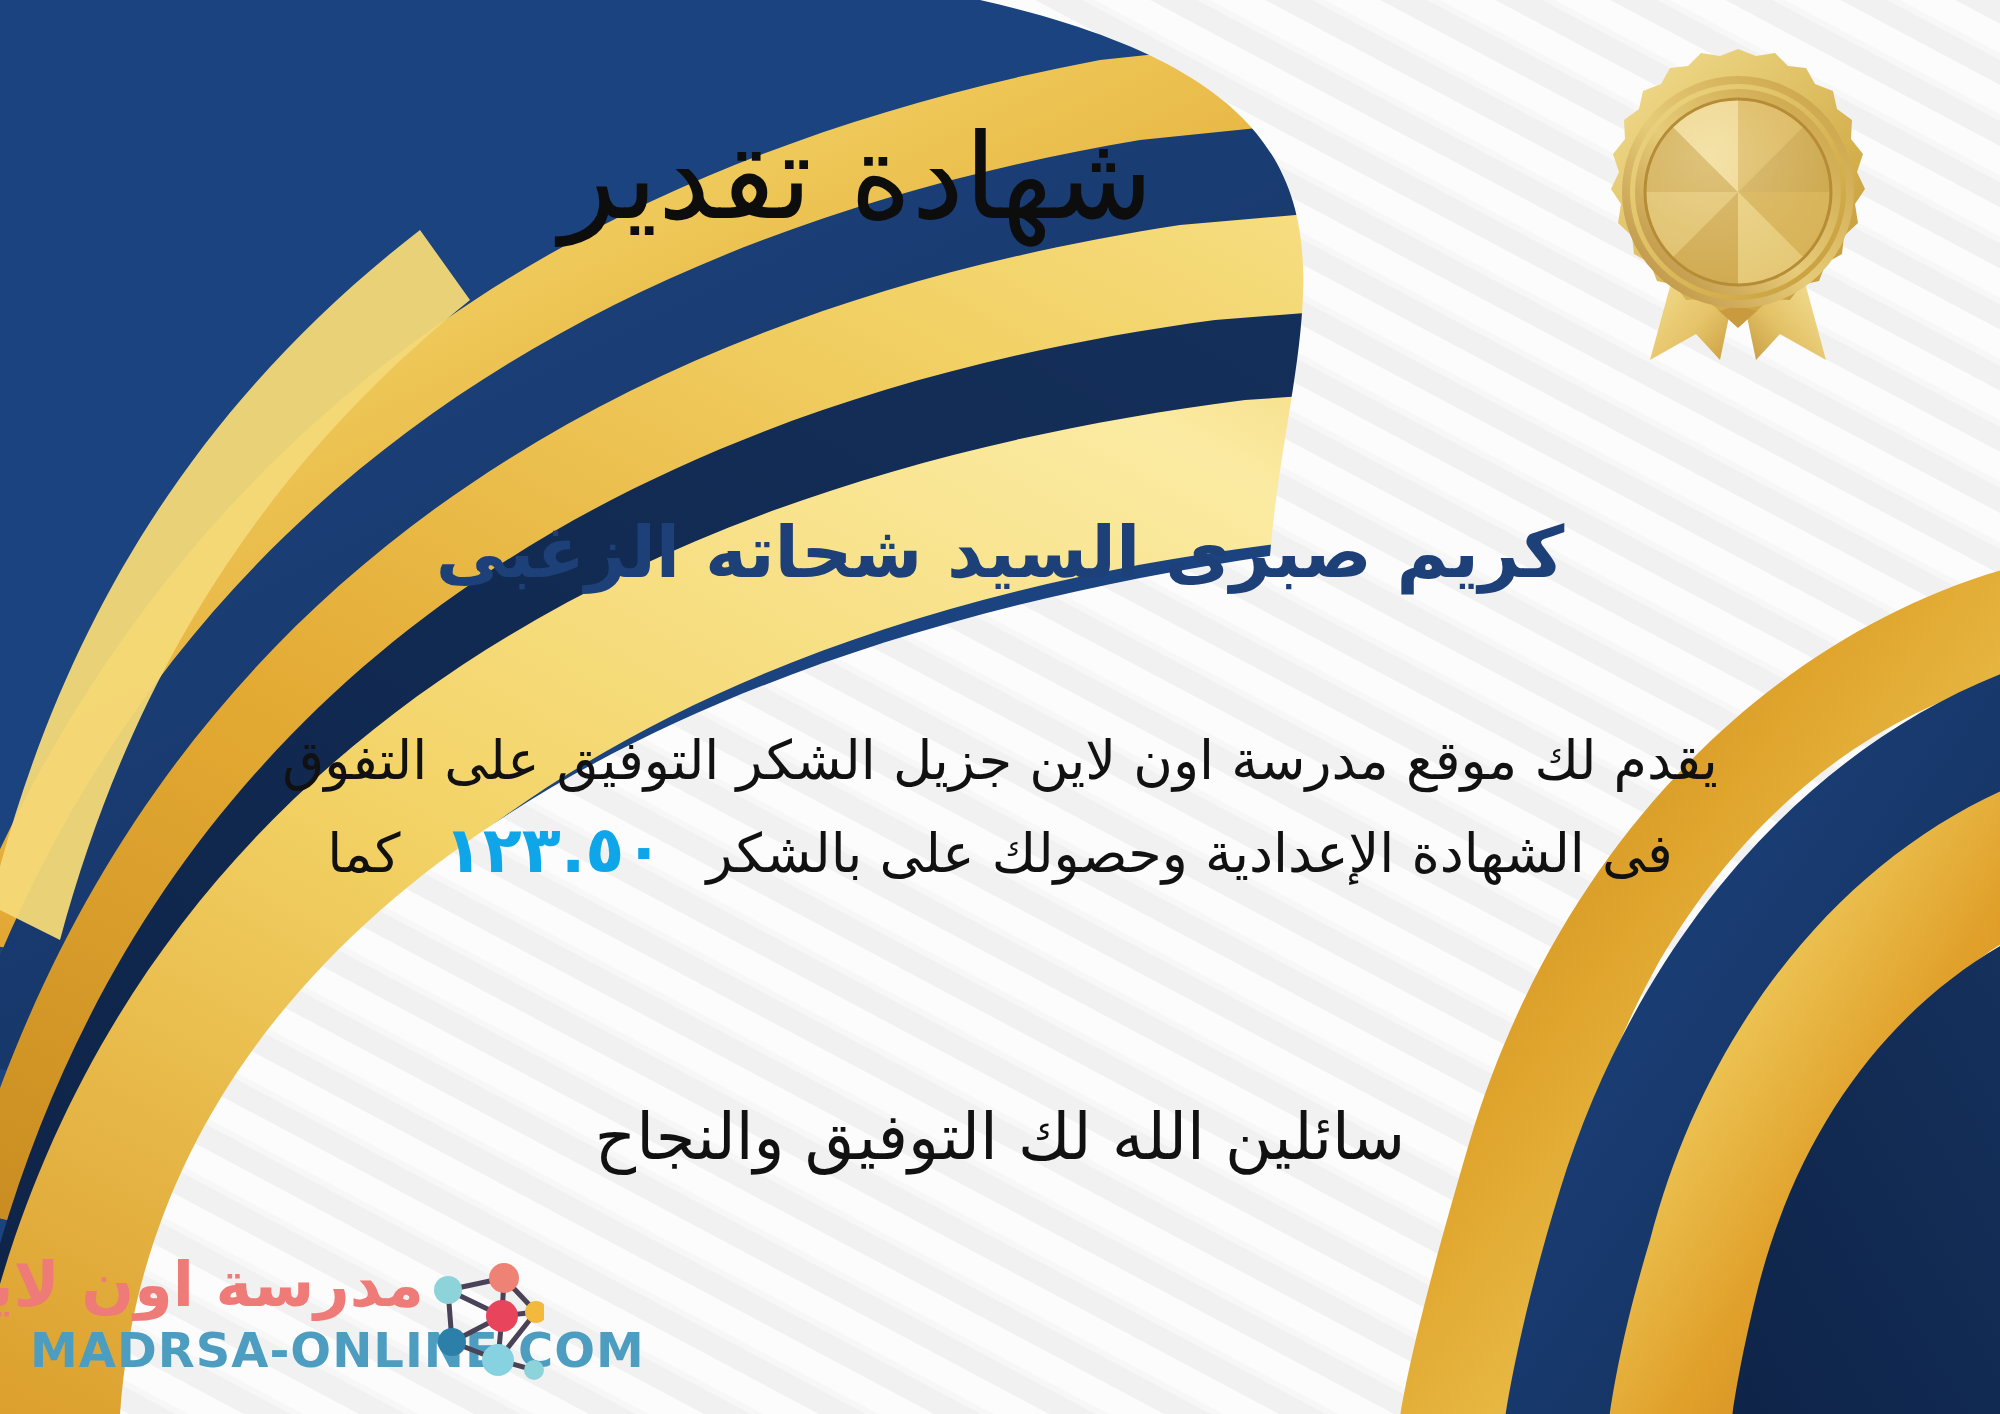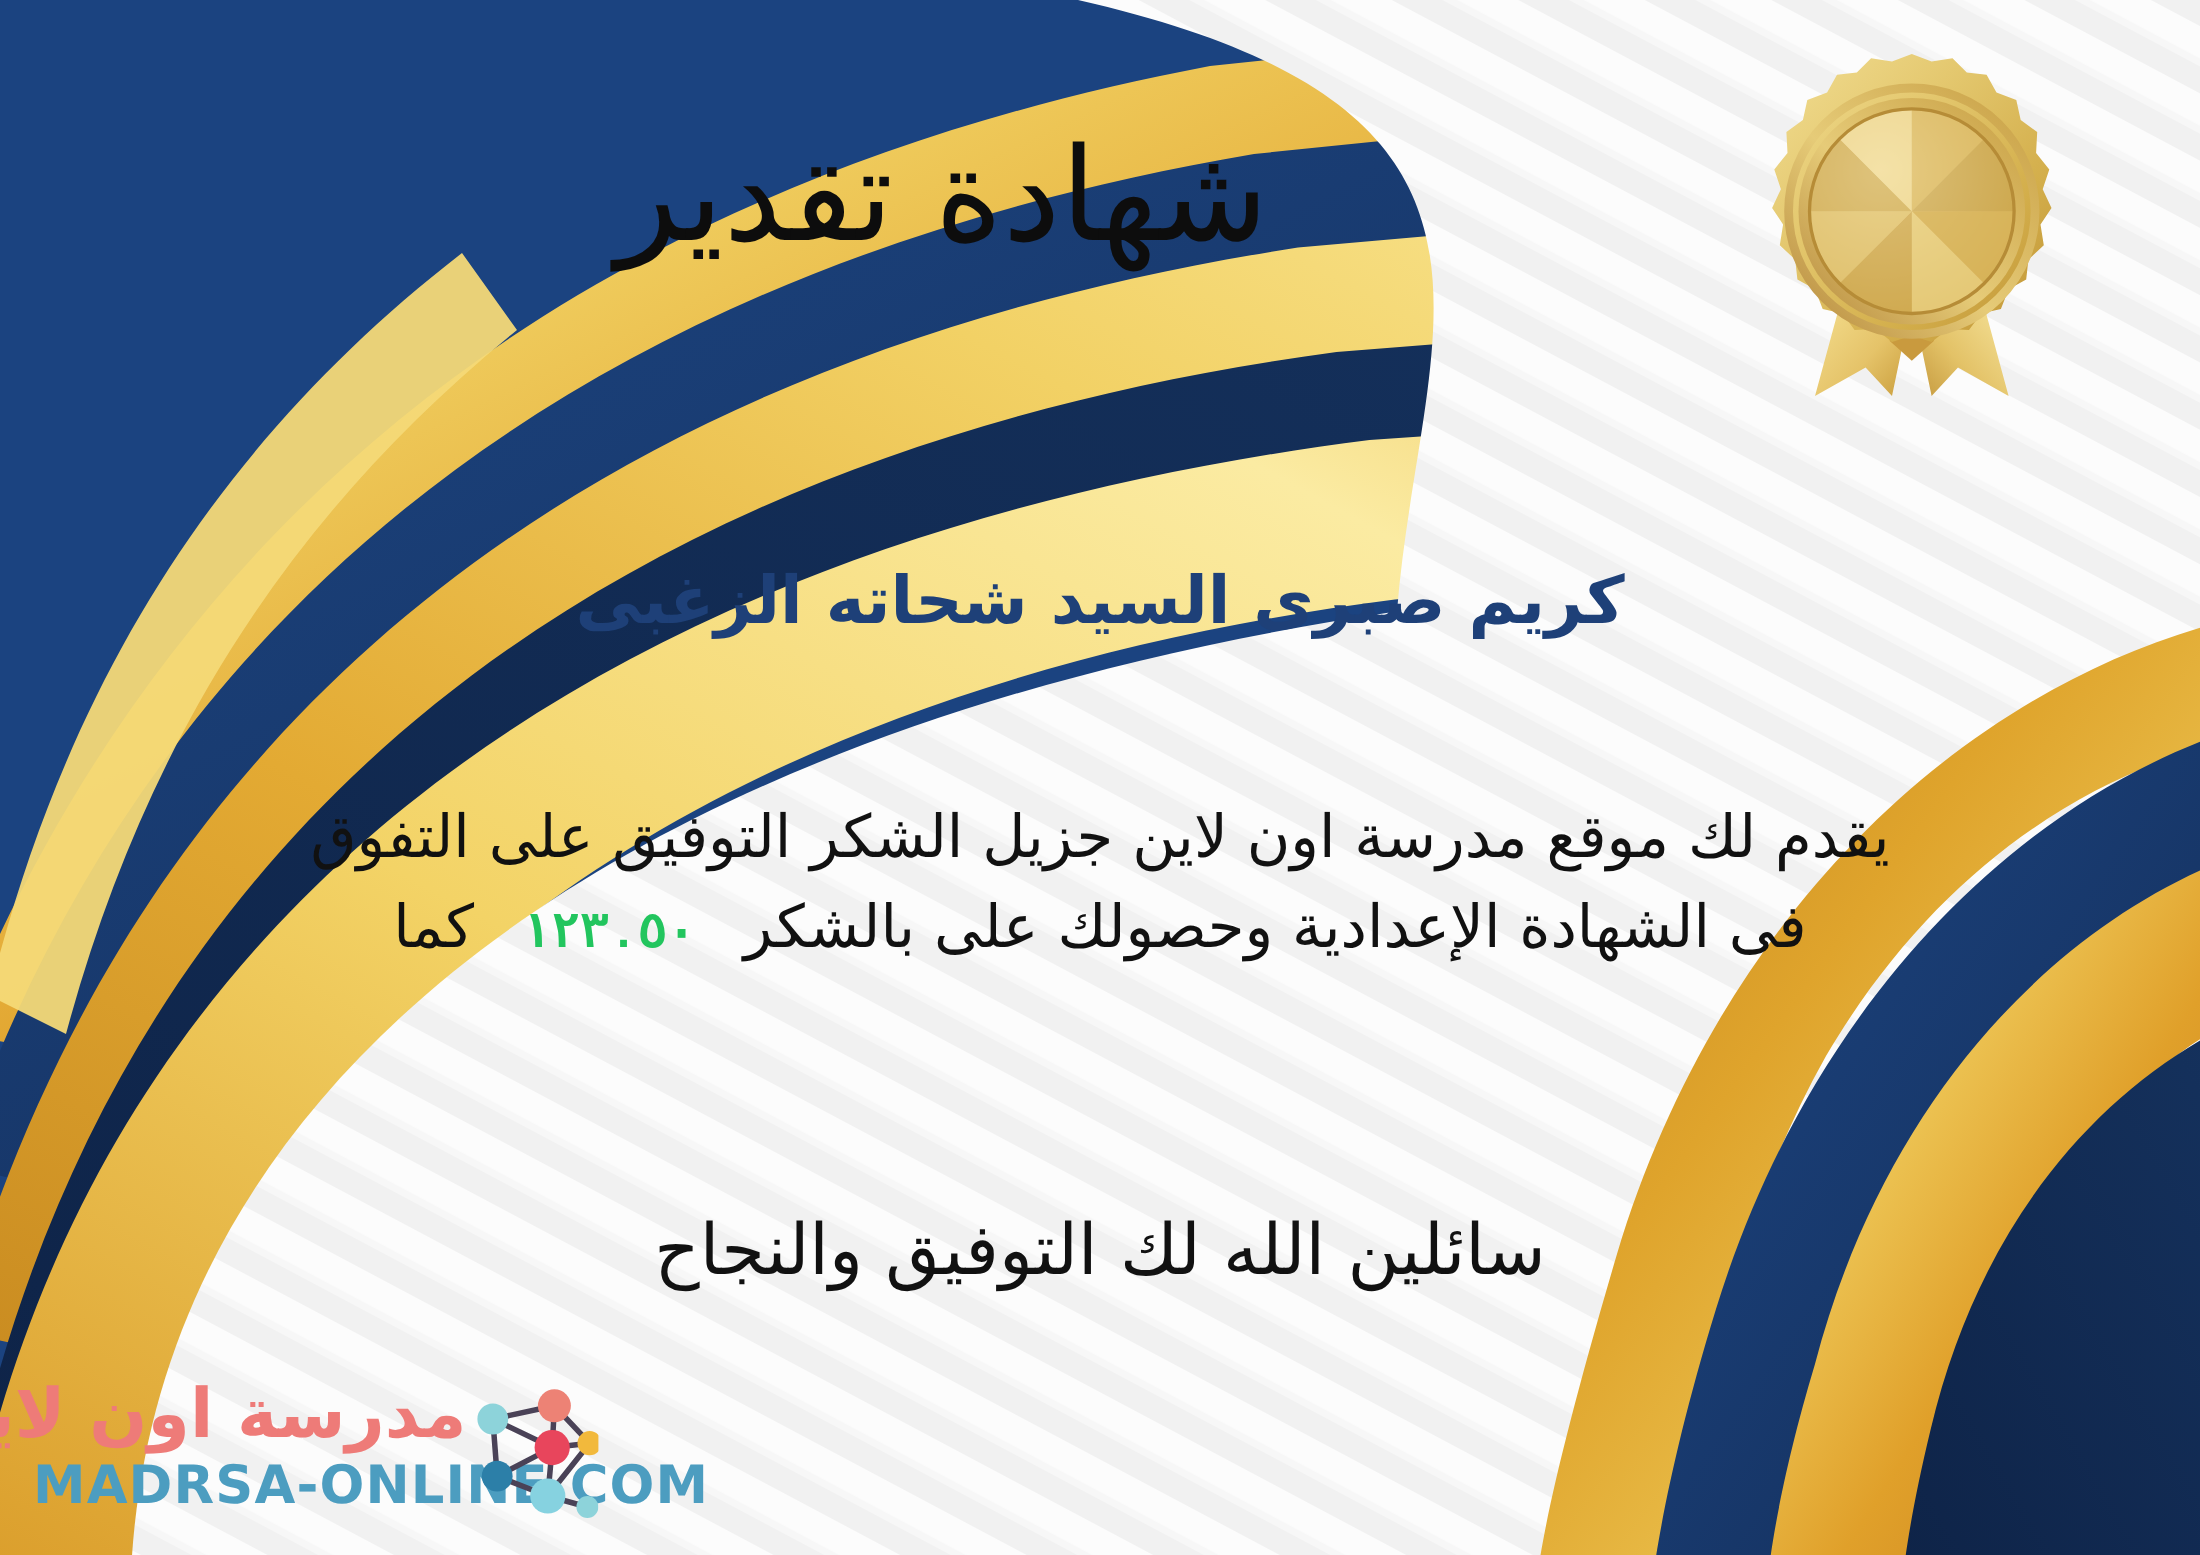--- a/index.html
+++ b/index.html
@@ -56,21 +56,21 @@
     padding-right: 130px;
     box-sizing: border-box;
   }
 
   .recipient {
     position: absolute;
     left: 0;
     top: 510px;
     width: 2000px;
     text-align: center;
-    font-size: 60px;
+    font-size: 71px;
     line-height: 1.2;
     font-weight: 700;
     color: #1E4078;
     direction: rtl;
   }
 
   .body-block {
     position: absolute;
     left: 60px;
     top: 720px;
@@ -78,26 +78,25 @@
     direction: rtl;
     text-align: center;
     color: #111111;
     font-size: 54px;
     line-height: 1.52;
   }
   .body-line {
     white-space: nowrap;
   }
   .grade {
-    color: #22c55e;
+    color: #0ea5e9;
     font-weight: 700;
-    font-size: 44px;
+    font-size: 64px;
     padding: 0 26px;
     letter-spacing: 1px;
-    font-family: Liberation Mono, monospace;
   }
 
   .closing {
     position: absolute;
     left: 0;
     top: 1100px;
     width: 2000px;
     text-align: center;
     direction: rtl;
     color: #111111;

